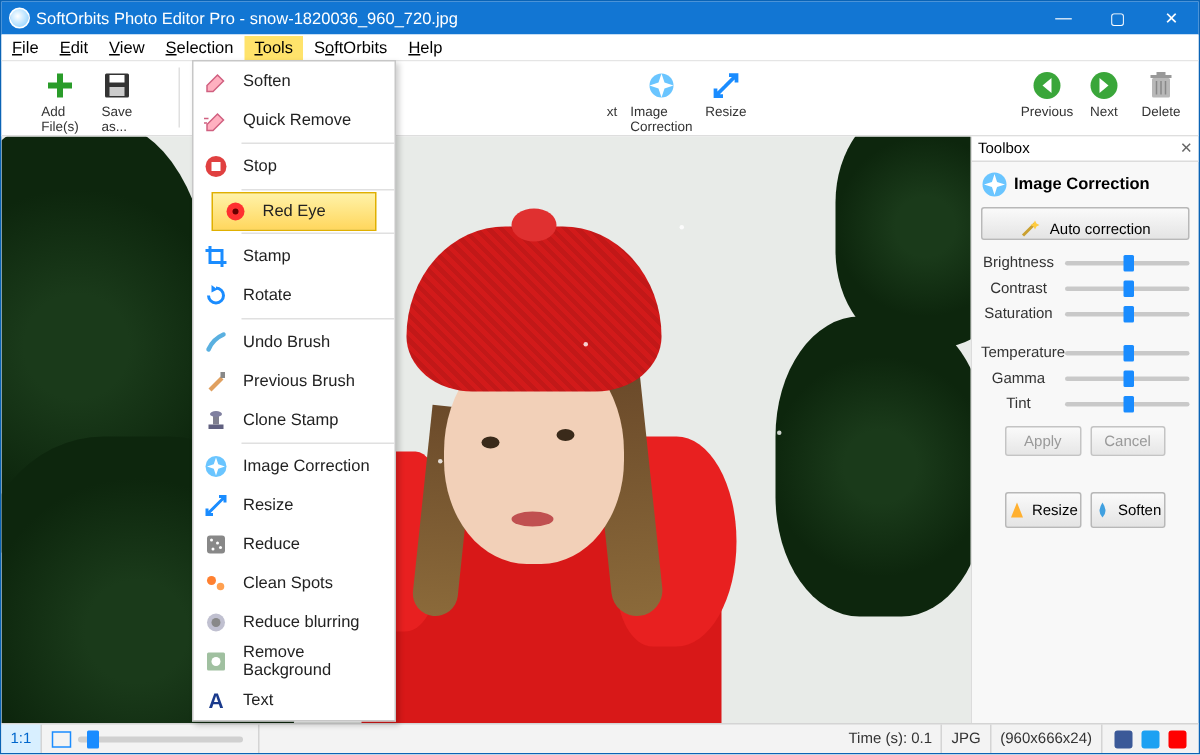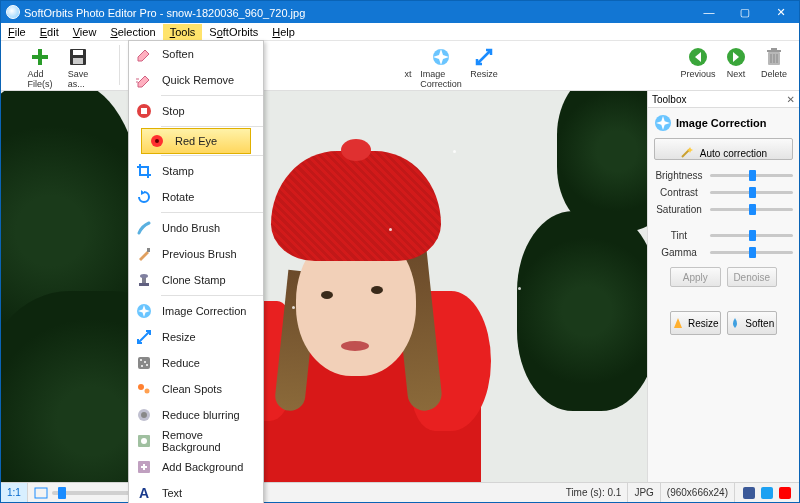--- a/index.html
+++ b/index.html
@@ -357,29 +357,20 @@
           <svg width="16" height="16">
             <rect x="2" y="2" width="12" height="12" fill="#a0c0a0" rx="1"></rect>
             <circle cx="8" cy="8" r="3" fill="#fff"></circle>
           </svg>
         </div>
         <span class="dd-label">Remove Background</span>
       </div>
     <div class="dd-item">
         <div class="dd-icon">
           <svg width="16" height="16">
-            <rect x="2" y="2" width="12" height="12" fill="#c0a0c0" rx="1"></rect>
-            <path d="M8 5 L8 11 M5 8 L11 8" stroke="#fff" stroke-width="2"></path>
-          </svg>
-        </div>
-        <span class="dd-label">Add Background</span>
-      </div>
-    <div class="dd-item">
-        <div class="dd-icon">
-          <svg width="16" height="16">
             <text x="3" y="13" font-size="14" font-weight="bold" fill="#1a3a8c">A</text>
           </svg>
         </div>
         <span class="dd-label">Text</span>
       </div>
 
   </div>
 
   <div class="main">
     <div class="canvas">
@@ -446,34 +437,40 @@
             </div>
           </div>
         <div class="slider-row">
             <div class="slider-label">Saturation</div>
             <div class="slider-track">
               <div class="slider-thumb" style="left:calc(50% - 3px)"></div>
             </div>
           </div>
         <div style="height:6px"></div>
         <div class="slider-row">
-            <div class="slider-label">Tint</div>
+            <div class="slider-label">Temperature</div>
             <div class="slider-track">
               <div class="slider-thumb" style="left:calc(50% - 3px)"></div>
             </div>
           </div>
         <div class="slider-row">
             <div class="slider-label">Gamma</div>
             <div class="slider-track">
               <div class="slider-thumb" style="left:calc(50% - 3px)"></div>
             </div>
           </div>
+        <div class="slider-row">
+            <div class="slider-label">Tint</div>
+            <div class="slider-track">
+              <div class="slider-thumb" style="left:calc(50% - 3px)"></div>
+            </div>
+          </div>
         <div class="btn-row">
           <div class="gray-btn">Apply</div>
-          <div class="gray-btn">Denoise</div>
+          <div class="gray-btn">Cancel</div>
         </div>
         <div style="height:8px"></div>
         <div class="btn-row">
           <div class="effect-btn">
             <svg width="12" height="12">
                 <path d="M6 1 L10 11 L2 11 Z" fill="#ffb030"></path>
               </svg>
             <span>Resize</span>
           </div>
           <div class="effect-btn">

